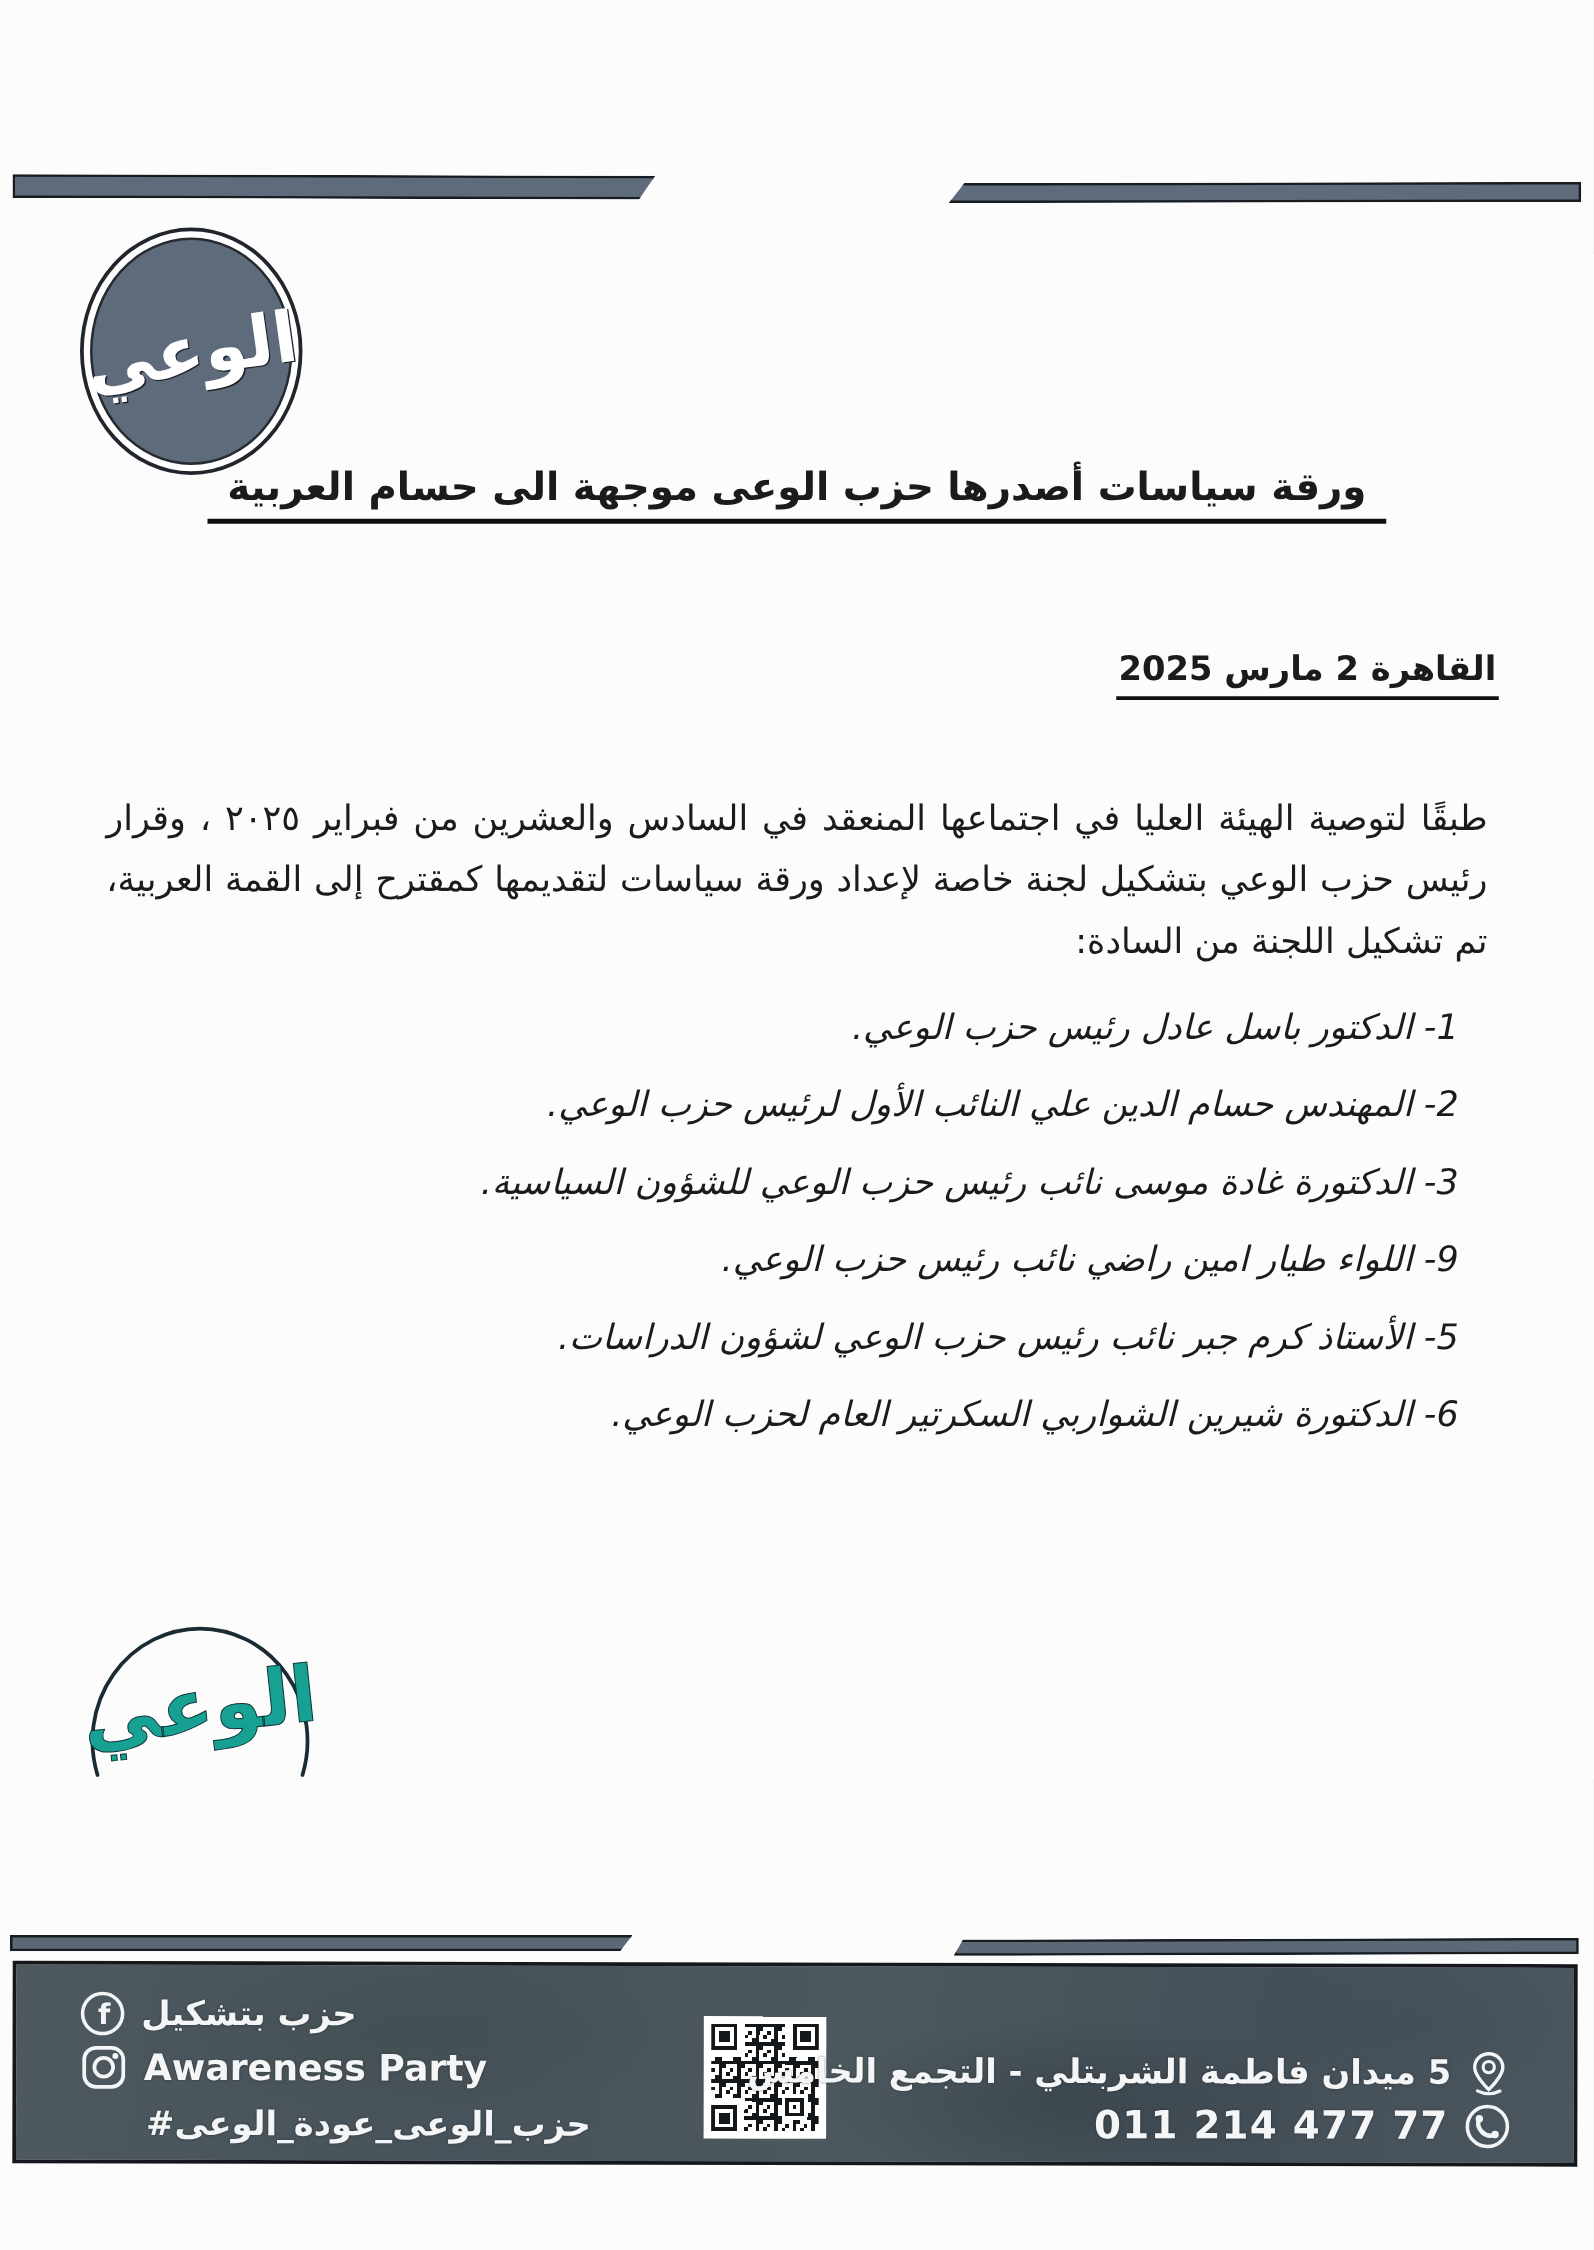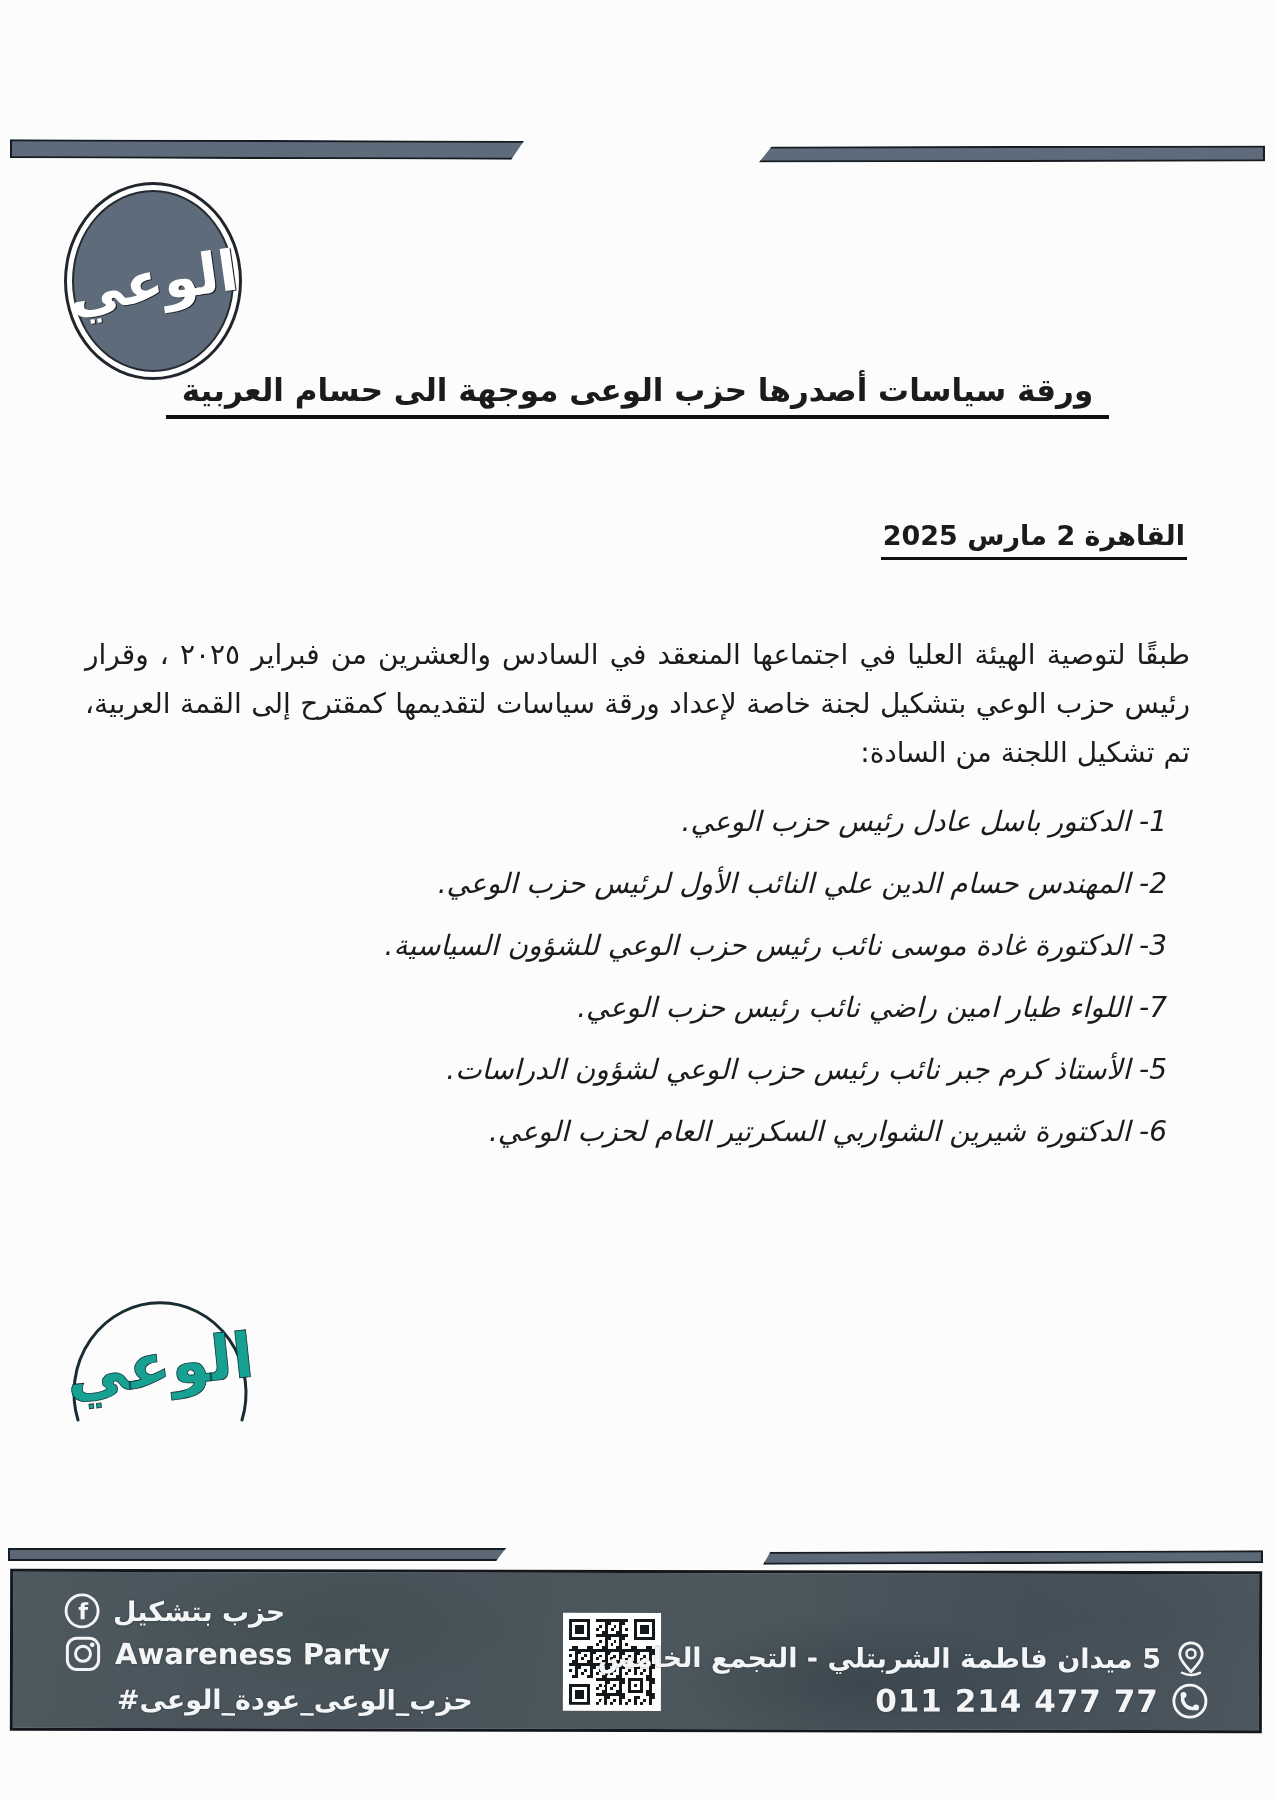--- a/index.html
+++ b/index.html
@@ -18,21 +18,21 @@
     background:#fff;border:3px solid #20262c;padding:5px;box-sizing:border-box;}
   .seal-inner{width:100%;height:100%;border-radius:50%;background:#5d6b7a;border:2px solid #252b31;
     box-sizing:border-box;display:flex;align-items:center;justify-content:center;}
   .seal-text{color:#fff;font-size:56px;font-weight:bold;transform:rotate(-8deg);
     text-shadow:1px 1px 0 #1c2228;}
 
   
   .doc-title{position:absolute;left:85px;top:372px;width:1105px;text-align:center;direction:rtl;}
   .doc-title span{display:inline-block;font-size:31px;font-weight:bold;
     border-bottom:4px solid #101010;padding:0 16px 7px;}
-  .date-line{position:absolute;top:520px;right:88px;direction:rtl;}
+  .date-line{position:absolute;top:520px;right:76px;direction:rtl;}
   .date-line span{display:inline-block;font-size:27px;font-weight:bold;
     border-bottom:3px solid #101010;padding:0 2px 6px;}
 
   
   .intro{position:absolute;left:85px;top:630px;width:1105px;direction:rtl;margin:0;
     font-size:28px;line-height:49px;text-align:justify;text-align-last:right;}
   .members{position:absolute;top:804px;right:108px;left:120px;direction:rtl;
     list-style:none;margin:0;padding:0;}
   .members li{font-size:28px;line-height:36px;margin-bottom:26px;text-align:right;font-style:italic;}
 
@@ -84,21 +84,21 @@
   <div class="date-line">
     <span>القاهرة 2 مارس 2025</span>
   </div>
 
   <p class="intro">طبقًا لتوصية الهيئة العليا في اجتماعها المنعقد في السادس والعشرين من فبراير ٢٠٢٥ ، وقرار رئيس حزب الوعي بتشكيل لجنة خاصة لإعداد ورقة سياسات لتقديمها كمقترح إلى القمة العربية، تم تشكيل اللجنة من السادة:</p>
 
   <ul class="members">
     <li>1- الدكتور باسل عادل رئيس حزب الوعي.</li>
     <li>2- المهندس حسام الدين علي النائب الأول لرئيس حزب الوعي.</li>
     <li>3- الدكتورة غادة موسى نائب رئيس حزب الوعي للشؤون السياسية.</li>
-    <li>7- اللواء طيار امين راضي نائب رئيس حزب الوعي.</li>
+    <li>9- اللواء طيار امين راضي نائب رئيس حزب الوعي.</li>
     <li>5- الأستاذ كرم جبر نائب رئيس حزب الوعي لشؤون الدراسات.</li>
     <li>6- الدكتورة شيرين الشواربي السكرتير العام لحزب الوعي.</li>
   </ul>
 
   <svg class="watermark" width="200" height="220" viewBox="0 0 200 220" aria-hidden="true">
     <path d="M 18 172 A 86 90 0 1 1 182 172" fill="none" stroke="#1b2b33" stroke-width="3" stroke-linecap="round"></path>
     <text x="100" y="138" text-anchor="middle" font-size="62" font-weight="bold" fill="#17a192" stroke="#0e3036" stroke-width="0.8" transform="rotate(-6 100 120)" font-family="DejaVu Sans, sans-serif">الوعي</text>
   </svg>
 
   <div class="thinbar bleft"></div>

